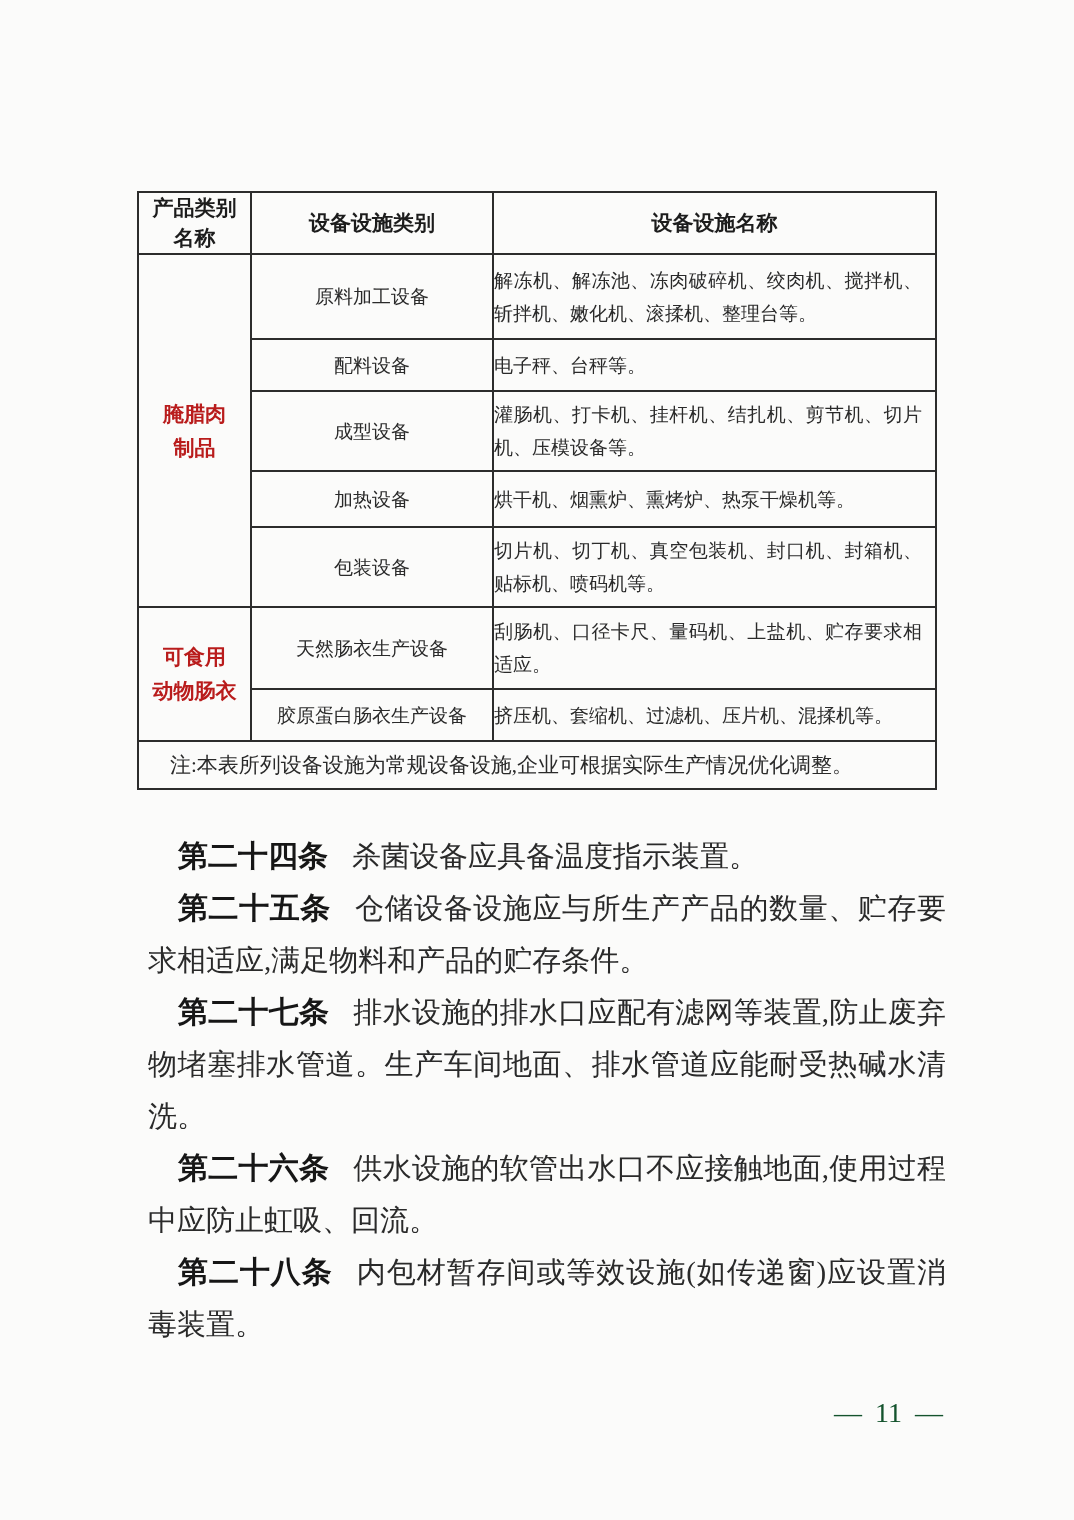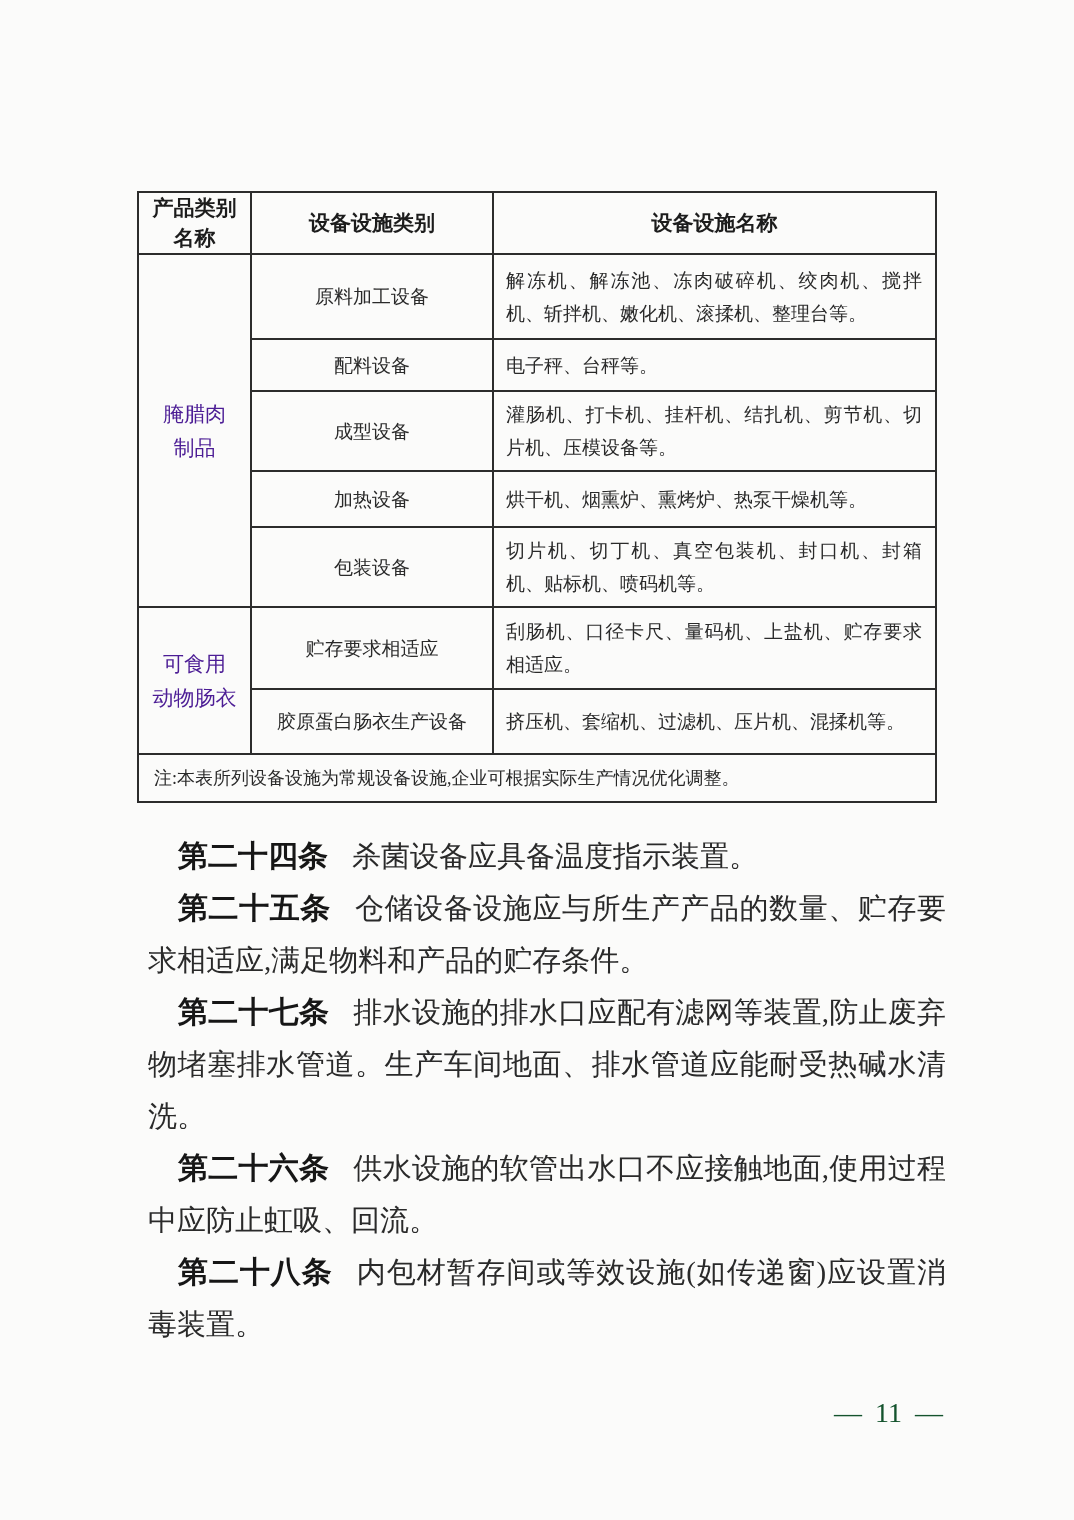--- a/index.html
+++ b/index.html
@@ -20,47 +20,47 @@
   }
   .equip-table th, .equip-table td { border:2px solid #2c2c2c; }
   .equip-table th {
     font-family:"Liberation Sans", sans-serif;
     font-weight:700; font-size:21px; line-height:30px;
     text-align:center; vertical-align:middle; color:#1c1c1c;
   }
   .prewrap { white-space:pre-line; }
   td.group-cell {
     font-family:"Liberation Sans", sans-serif;
-    font-weight:400; font-size:21px; line-height:34px;
-    text-align:center; vertical-align:middle; color:#4c1d95;
+    font-weight:700; font-size:21px; line-height:34px;
+    text-align:center; vertical-align:middle; color:#b91c1c;
   }
   td.cat-cell {
     font-size:19px; line-height:33px;
     text-align:center; vertical-align:middle; color:#2a2a2a;
     padding:0 6px;
     border-radius:25px;
   }
   td.names-cell {
     font-size:19px; line-height:33px;
     text-align:justify; vertical-align:middle; color:#2a2a2a;
-    padding:6px 13px 6px 12px;
+    padding:6px 13px 6px 0;
   }
   td.note-cell {
-    font-size:18px; line-height:24px;
+    font-size:21px; line-height:24px;
     text-align:left; vertical-align:middle; color:#2a2a2a;
-    padding:0 15px;
+    padding:0 31px;
   }
   tr.h-head  { height:52px; }
   tr.h-r1    { height:85px; }
   tr.h-r2    { height:52px; }
   tr.h-r3    { height:80px; }
   tr.h-r4    { height:56px; }
   tr.h-r5    { height:80px; }
   tr.h-r6    { height:82px; }
-  tr.h-r7    { height:65px; }
+  tr.h-r7    { height:52px; }
   tr.h-note  { height:48px; }
   
   .articles {
     position:absolute; left:148px; top:830px; width:798px;
     font-size:29px; line-height:52px;
     text-align:justify; color:#2a2a2a;
   }
   .articles p { text-indent:30px; margin:0; }
   .art-num {
     font-family:"Liberation Sans", sans-serif;
@@ -114,21 +114,21 @@
         <td class="cat-cell">加热设备</td>
         <td class="names-cell">烘干机、烟熏炉、熏烤炉、热泵干燥机等。</td>
       </tr>
       <tr class="h-r5">
         <td class="cat-cell">包装设备</td>
         <td class="names-cell">切片机、切丁机、真空包装机、封口机、封箱机、贴标机、喷码机等。</td>
       </tr>
       <tr class="h-r6">
         <td rowspan="2" class="group-cell prewrap">可食用
 动物肠衣</td>
-        <td class="cat-cell">贮存要求相适应</td>
+        <td class="cat-cell">天然肠衣生产设备</td>
         <td class="names-cell">刮肠机、口径卡尺、量码机、上盐机、贮存要求相适应。</td>
       </tr>
       <tr class="h-r7">
         <td class="cat-cell">胶原蛋白肠衣生产设备</td>
         <td class="names-cell">挤压机、套缩机、过滤机、压片机、混揉机等。</td>
       </tr>
       <tr class="h-note">
         <td colspan="3" class="note-cell">注:本表所列设备设施为常规设备设施,企业可根据实际生产情况优化调整。</td>
       </tr>
     </tbody>

